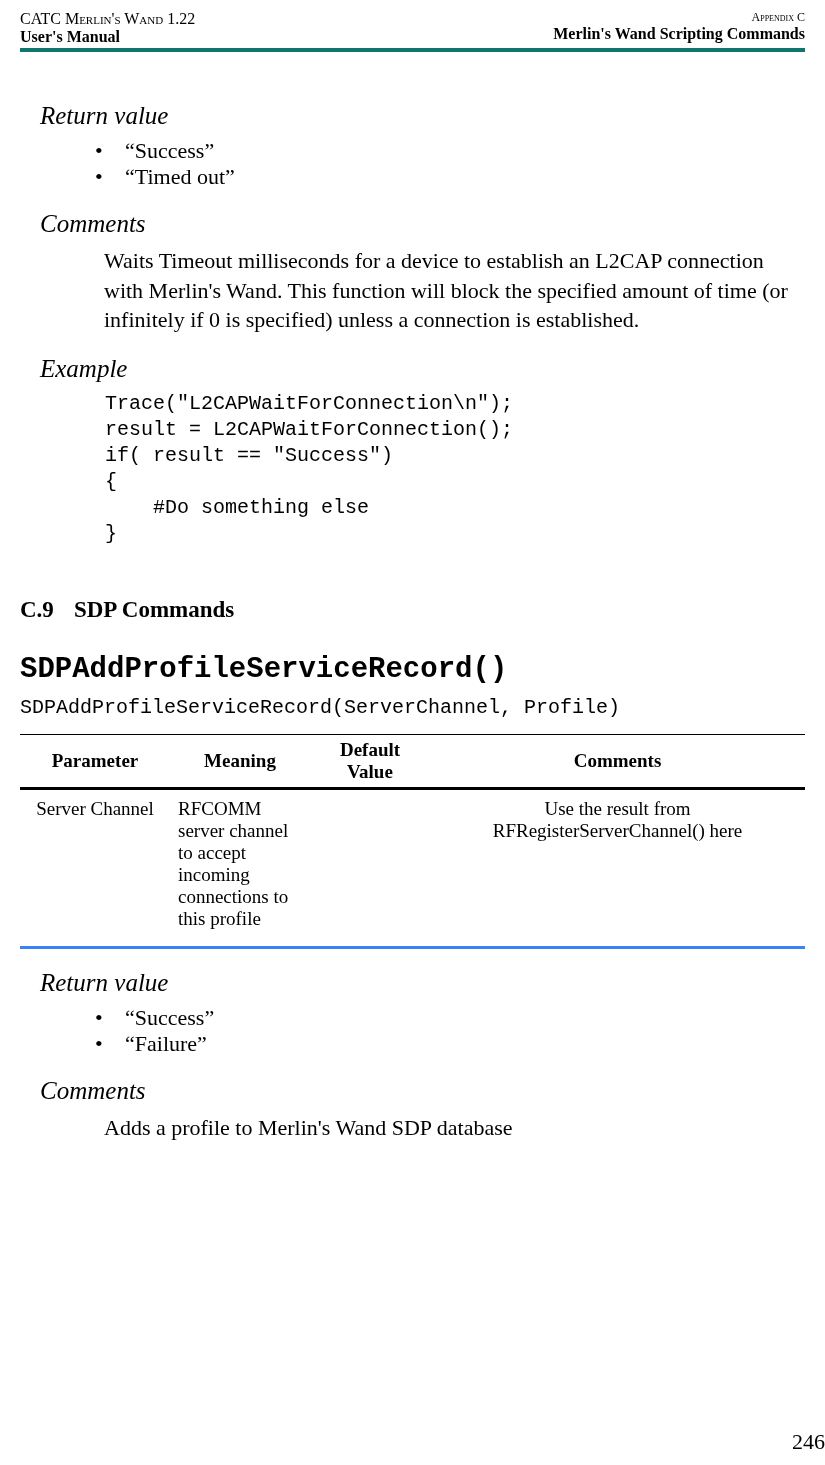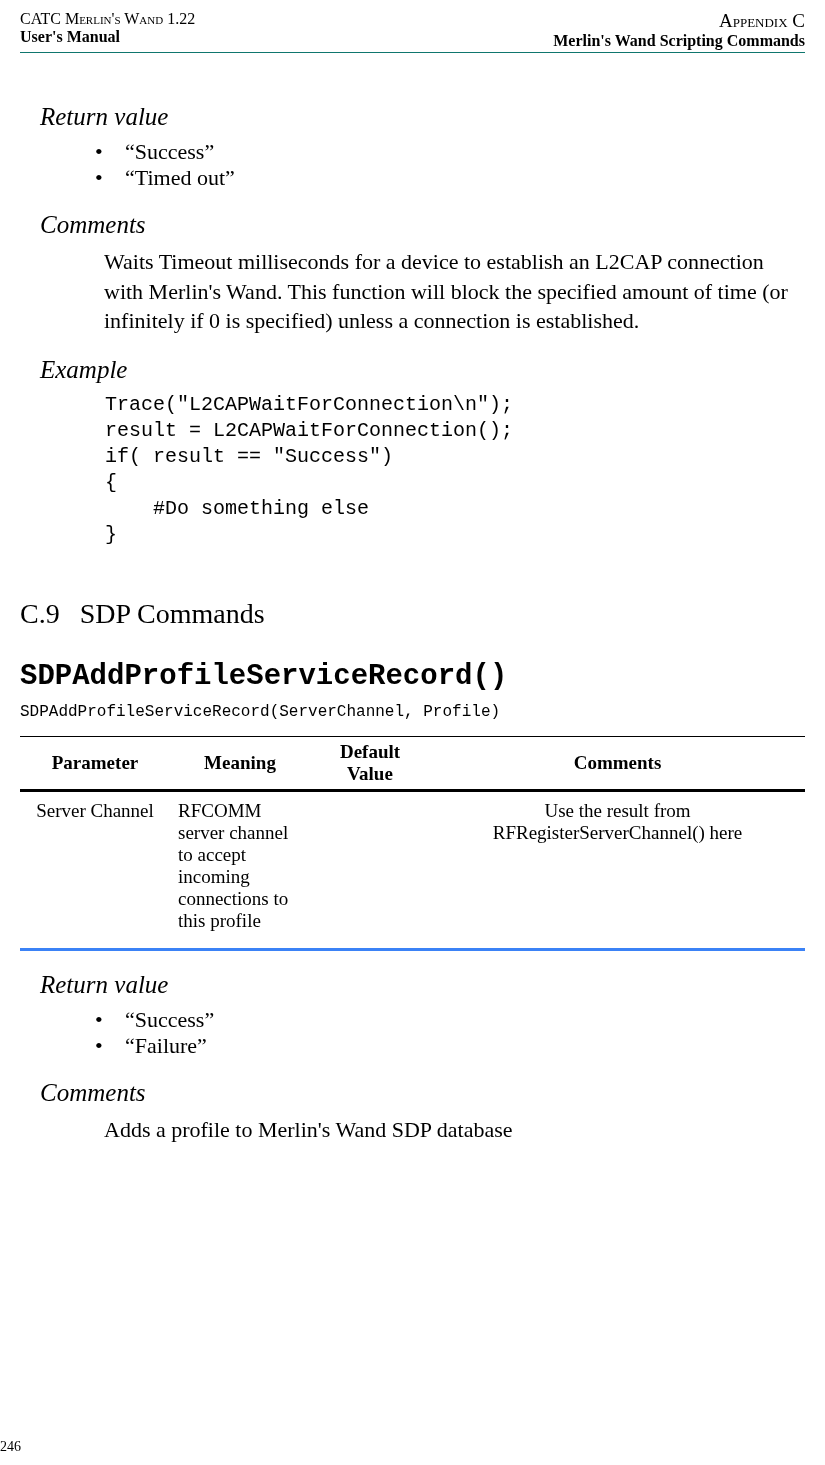--- a/index.html
+++ b/index.html
@@ -9,28 +9,28 @@
       color: #000;
       background: #fff;
       width: 825px;
       height: 1465px;
       position: relative;
       padding: 10px 20px;
     }
     .header {
       display: flex;
       justify-content: space-between;
-      border-bottom: 1px solid #0f766e;
+      border-bottom: 4px solid #0f766e;
       padding-bottom: 2px;
       margin-bottom: 50px;
     }
     .header-left { text-align: left; }
     .header-right { text-align: right; }
     .header-top-left { font-variant: small-caps; font-size: 16px; }
-    .header-top-right { font-variant: small-caps; font-size: 19px; }
+    .header-top-right { font-variant: small-caps; font-size: 12px; }
     .header-bottom { font-size: 16px; font-weight: bold; }
     .section-label {
       font-style: italic;
       font-size: 25px;
       margin-left: 20px;
       margin-top: 20px;
       margin-bottom: 8px;
     }
     .bullet-list {
       margin-left: 75px;
@@ -49,35 +49,36 @@
     }
     .code-block {
       font-family: "Courier New", Courier, monospace;
       font-size: 20px;
       margin-left: 85px;
       margin-top: 5px;
       white-space: pre;
       line-height: 1.3;
     }
     .chapter-heading {
-      font-size: 28px;
+      font-size: 23px;
       margin-top: 50px;
       margin-bottom: 30px;
       margin-left: 0px;
+      font-weight: bold;
     }
     .chapter-num { display: inline-block; margin-right: 20px; }
     .func-heading {
       font-family: "Courier New", Courier, monospace;
       font-weight: bold;
       font-size: 29px;
       margin-bottom: 10px;
     }
     .func-signature {
       font-family: "Courier New", Courier, monospace;
-      font-size: 16px;
+      font-size: 20px;
       margin-bottom: 15px;
     }
     table {
       width: 100%;
       border-collapse: collapse;
       font-size: 19px;
       margin-bottom: 10px;
     }
     thead th {
       font-weight: bold;
@@ -94,22 +95,22 @@
     }
     tbody td.col-param { text-align: center; width: 150px; }
     tbody td.col-meaning { text-align: left; width: 140px; }
     tbody td.col-default { text-align: center; width: 120px; }
     tbody td.col-comments { text-align: center; }
     .page-number {
       position: absolute;
       bottom: 10px;
       left: 0;
       right: 0;
-      text-align: left;
-      font-size: 14px;
+      text-align: right;
+      font-size: 22px;
     }
   </style>
 </head>
 <body>
 
 <div class="header">
   <div class="header-left">
     <div class="header-top-left">CATC Merlin's Wand 1.22</div>
     <div class="header-bottom">User's Manual</div>
   </div>

